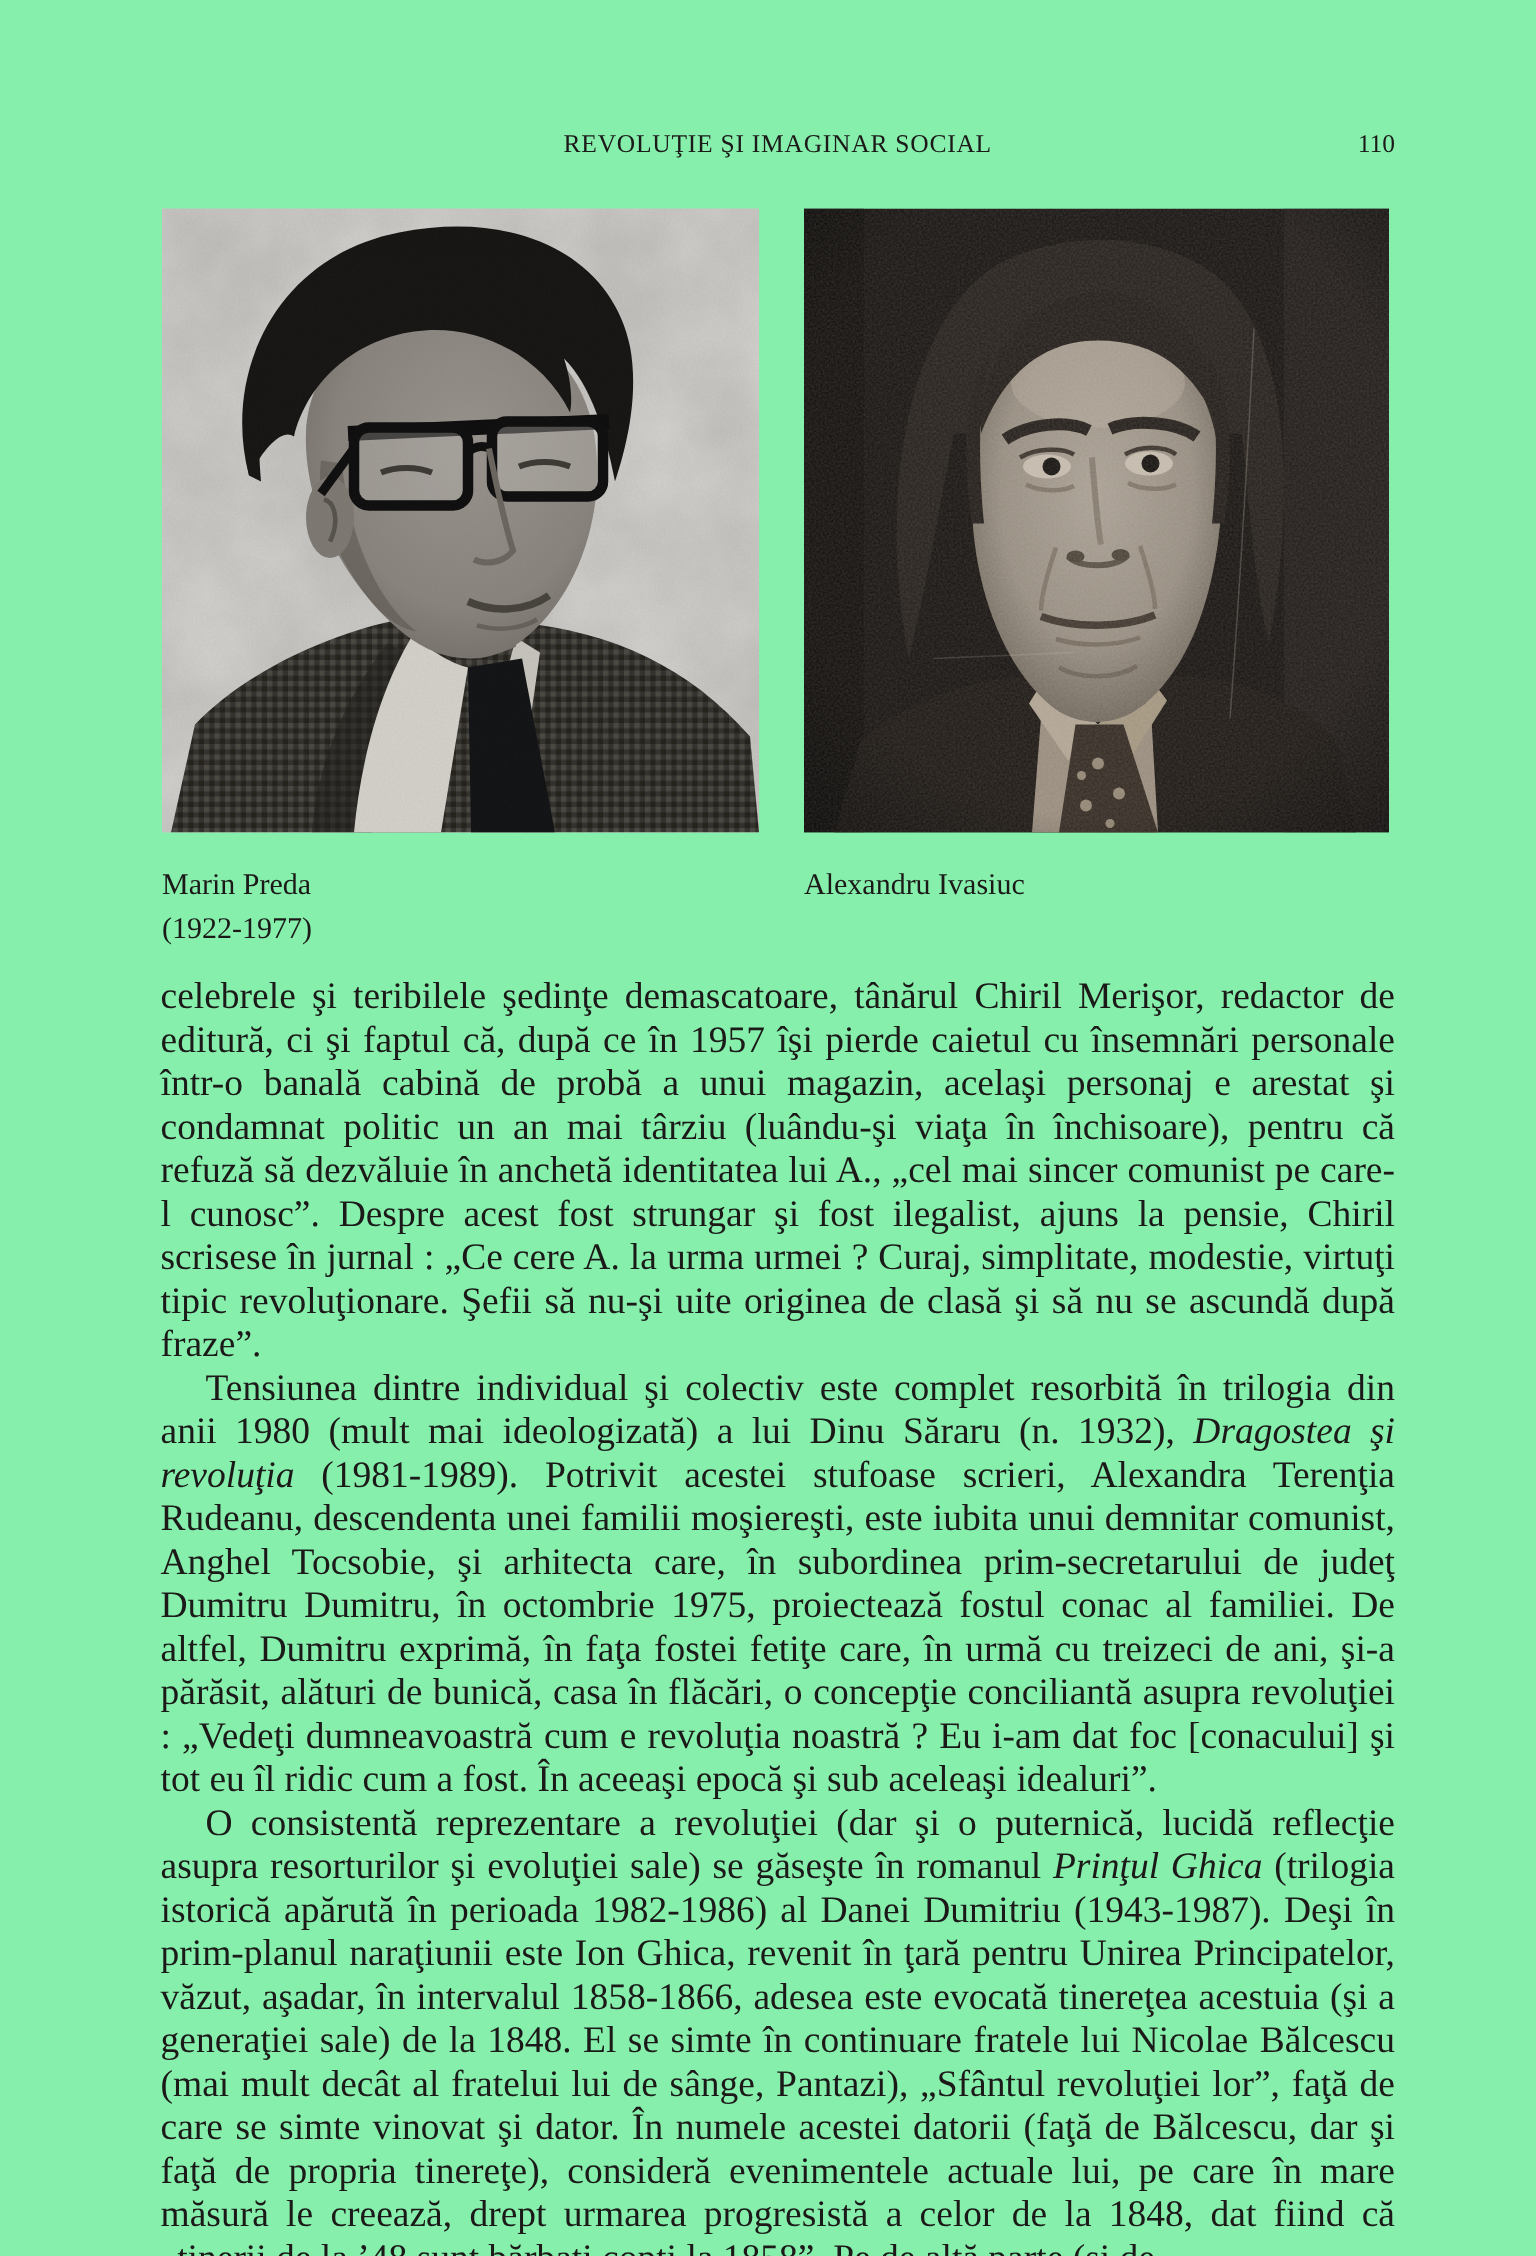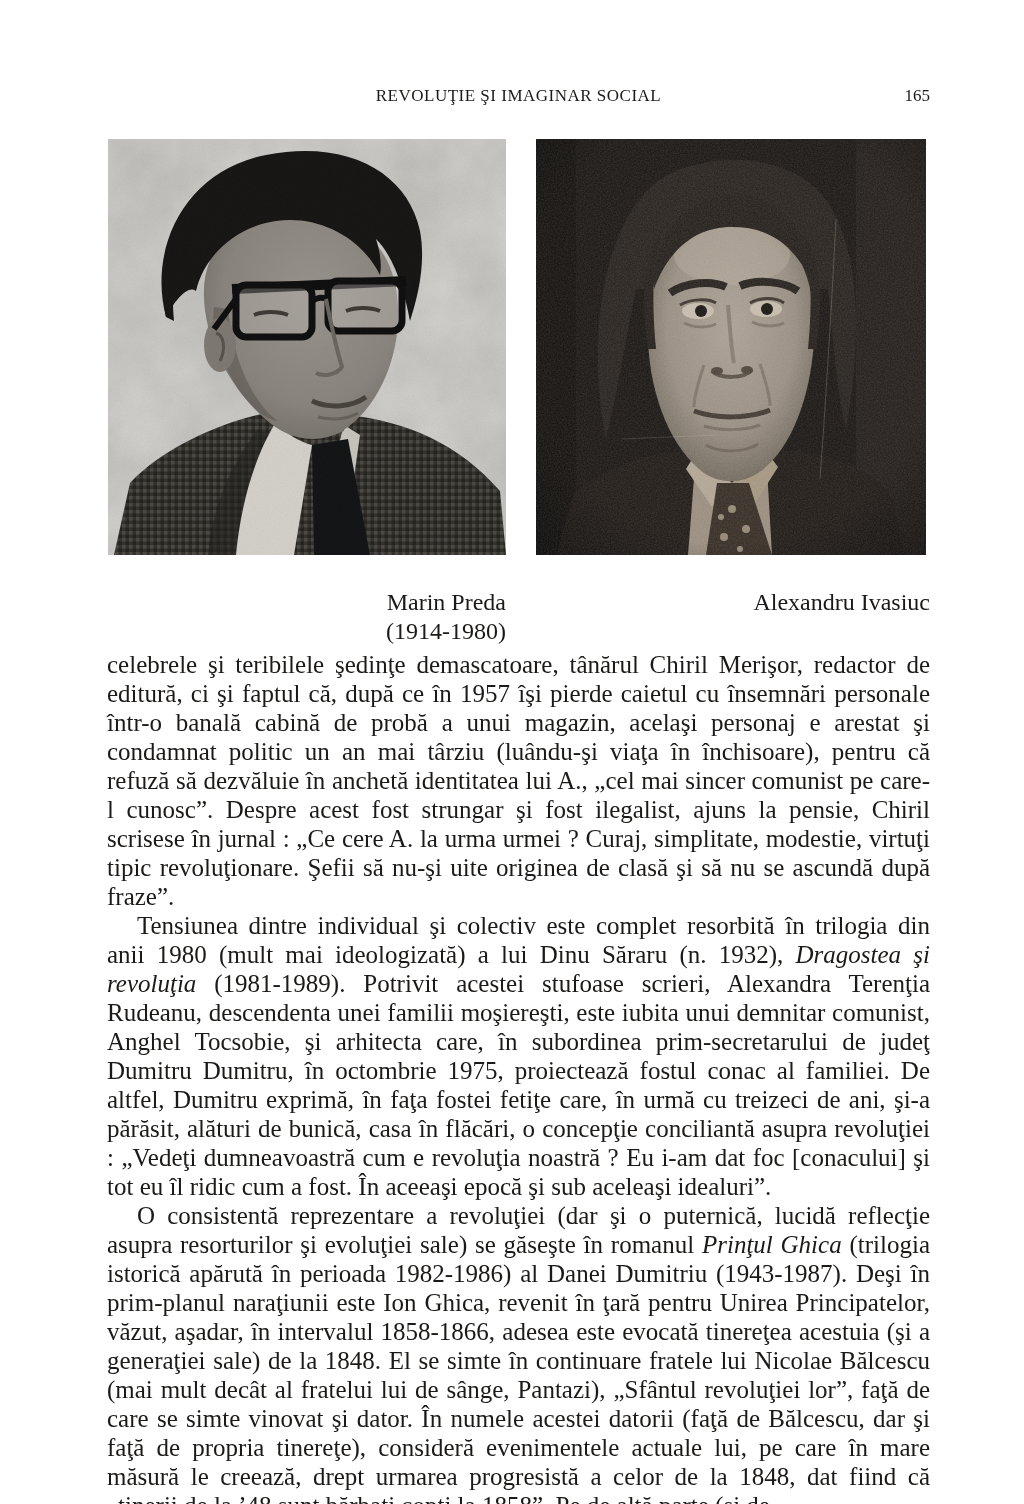--- a/index.html
+++ b/index.html
@@ -1,60 +1,60 @@
 <!DOCTYPE html>
 <html><head>
 <meta charset="utf-8">
 <style>
   html, body { margin: 0; padding: 0; background: #e8e8e8; }
   .page {
     position: relative;
     width: 1024px; height: 1504px;
     margin: 0 auto;
-    background: #ffffff;
+    background: #86efac;
     color: #1b1a18;
     font-family: "Liberation Serif", "DejaVu Serif", serif;
     overflow: hidden;
   }
   .running-head {
     position: absolute; top: 86px; left: 107px; width: 823px;
     font-size: 17px; letter-spacing: 0.5px;
     text-align: center; white-space: nowrap;
   }
   .page-num {
     position: absolute; top: 86px; right: 94px;
     font-size: 17px;
   }
   .photo-row { position: absolute; top: 139px; left: 0; width: 1024px; }
   figure { margin: 0; padding: 0; position: absolute; top: 0; }
   .fig-left  { left: 108px; width: 398px; }
   .fig-right { left: 536px; width: 394px; }
   .photo { display: block; }
   .photo svg { display: block; }
   figcaption {
-    margin-top: 33px;
-    text-align: right;
-    font-size: 24px; line-height: 29px;
+    margin-top: 21px;
+    text-align: left;
+    font-size: 20px; line-height: 29px;
   }
   .body-text {
     position: absolute; top: 650px; left: 107px; width: 823px;
     font-size: 25px; line-height: 29px;
     text-align: justify;
   }
   .body-text p { margin: 0; }
   .body-text p.indent { text-indent: 30px; }
   .body-text em { font-style: italic; }
 </style>
 </head>
 <body>
 
 <div class="page">
 
   <div class="running-head">REVOLUŢIE ŞI IMAGINAR SOCIAL</div>
-  <div class="page-num">165</div>
+  <div class="page-num">110</div>
 
   <div class="photo-row">
 
     <figure class="fig-left">
       <div class="photo">
         <svg width="398" height="416" viewBox="0 0 398 416" preserveAspectRatio="none">
           <defs>
             <pattern id="tweedL" width="7" height="7" patternUnits="userSpaceOnUse">
               <rect width="7" height="7" fill="#33312d"></rect>
               <rect width="3.5" height="3.5" fill="#4b4842"></rect>
@@ -98,21 +98,21 @@
           <path d="M146,176 C156,172 170,172 180,176" stroke="#3c3833" stroke-width="4" fill="none"></path>
           <path d="M238,172 C248,168 262,168 272,172" stroke="#3c3833" stroke-width="4" fill="none"></path>
           <path d="M218,160 C224,190 230,215 234,228 C228,236 216,238 208,234" stroke="#6b665f" stroke-width="4" fill="none"></path>
           <path d="M204,262 C222,270 244,268 258,258" stroke="#46423c" stroke-width="5" fill="none"></path>
           <path d="M210,278 C224,282 240,280 250,274" stroke="#5c5750" stroke-width="3" fill="none" opacity="0.7"></path>
           <rect width="398" height="416" filter="url(#grainL)" opacity="0.5"></rect>
         </svg>
       </div>
       <figcaption>
         <div>Marin Preda</div>
-        <div>(1914-1980)</div>
+        <div>(1922-1977)</div>
       </figcaption>
     </figure>
 
     <figure class="fig-right">
       <div class="photo">
         <svg width="390" height="416" viewBox="0 0 390 416" preserveAspectRatio="none">
           <defs>
             <radialGradient id="faceR" cx="50%" cy="42%" r="70%">
               <stop offset="0%" stop-color="#a99f93"></stop>
               <stop offset="55%" stop-color="#968c80"></stop>

